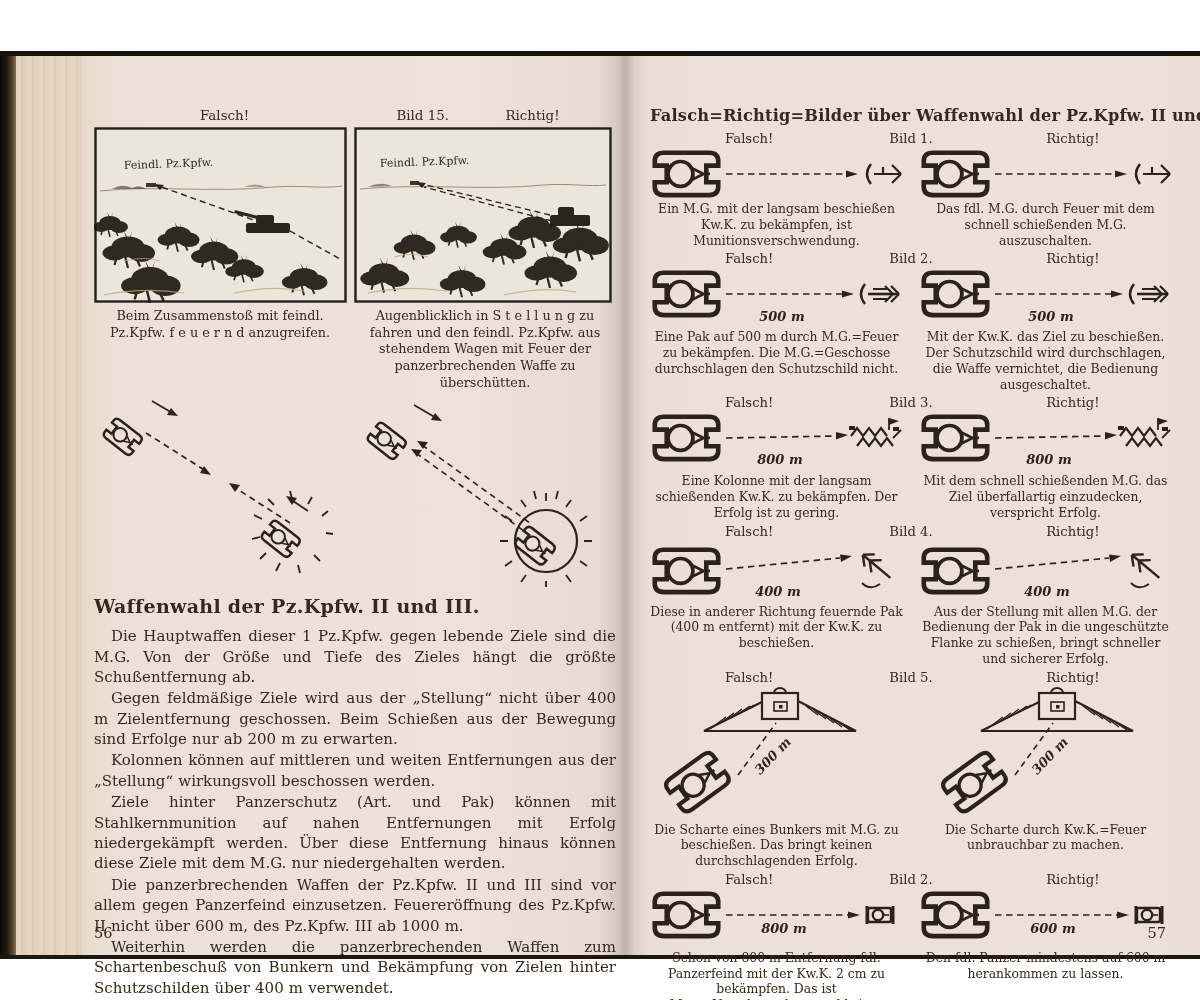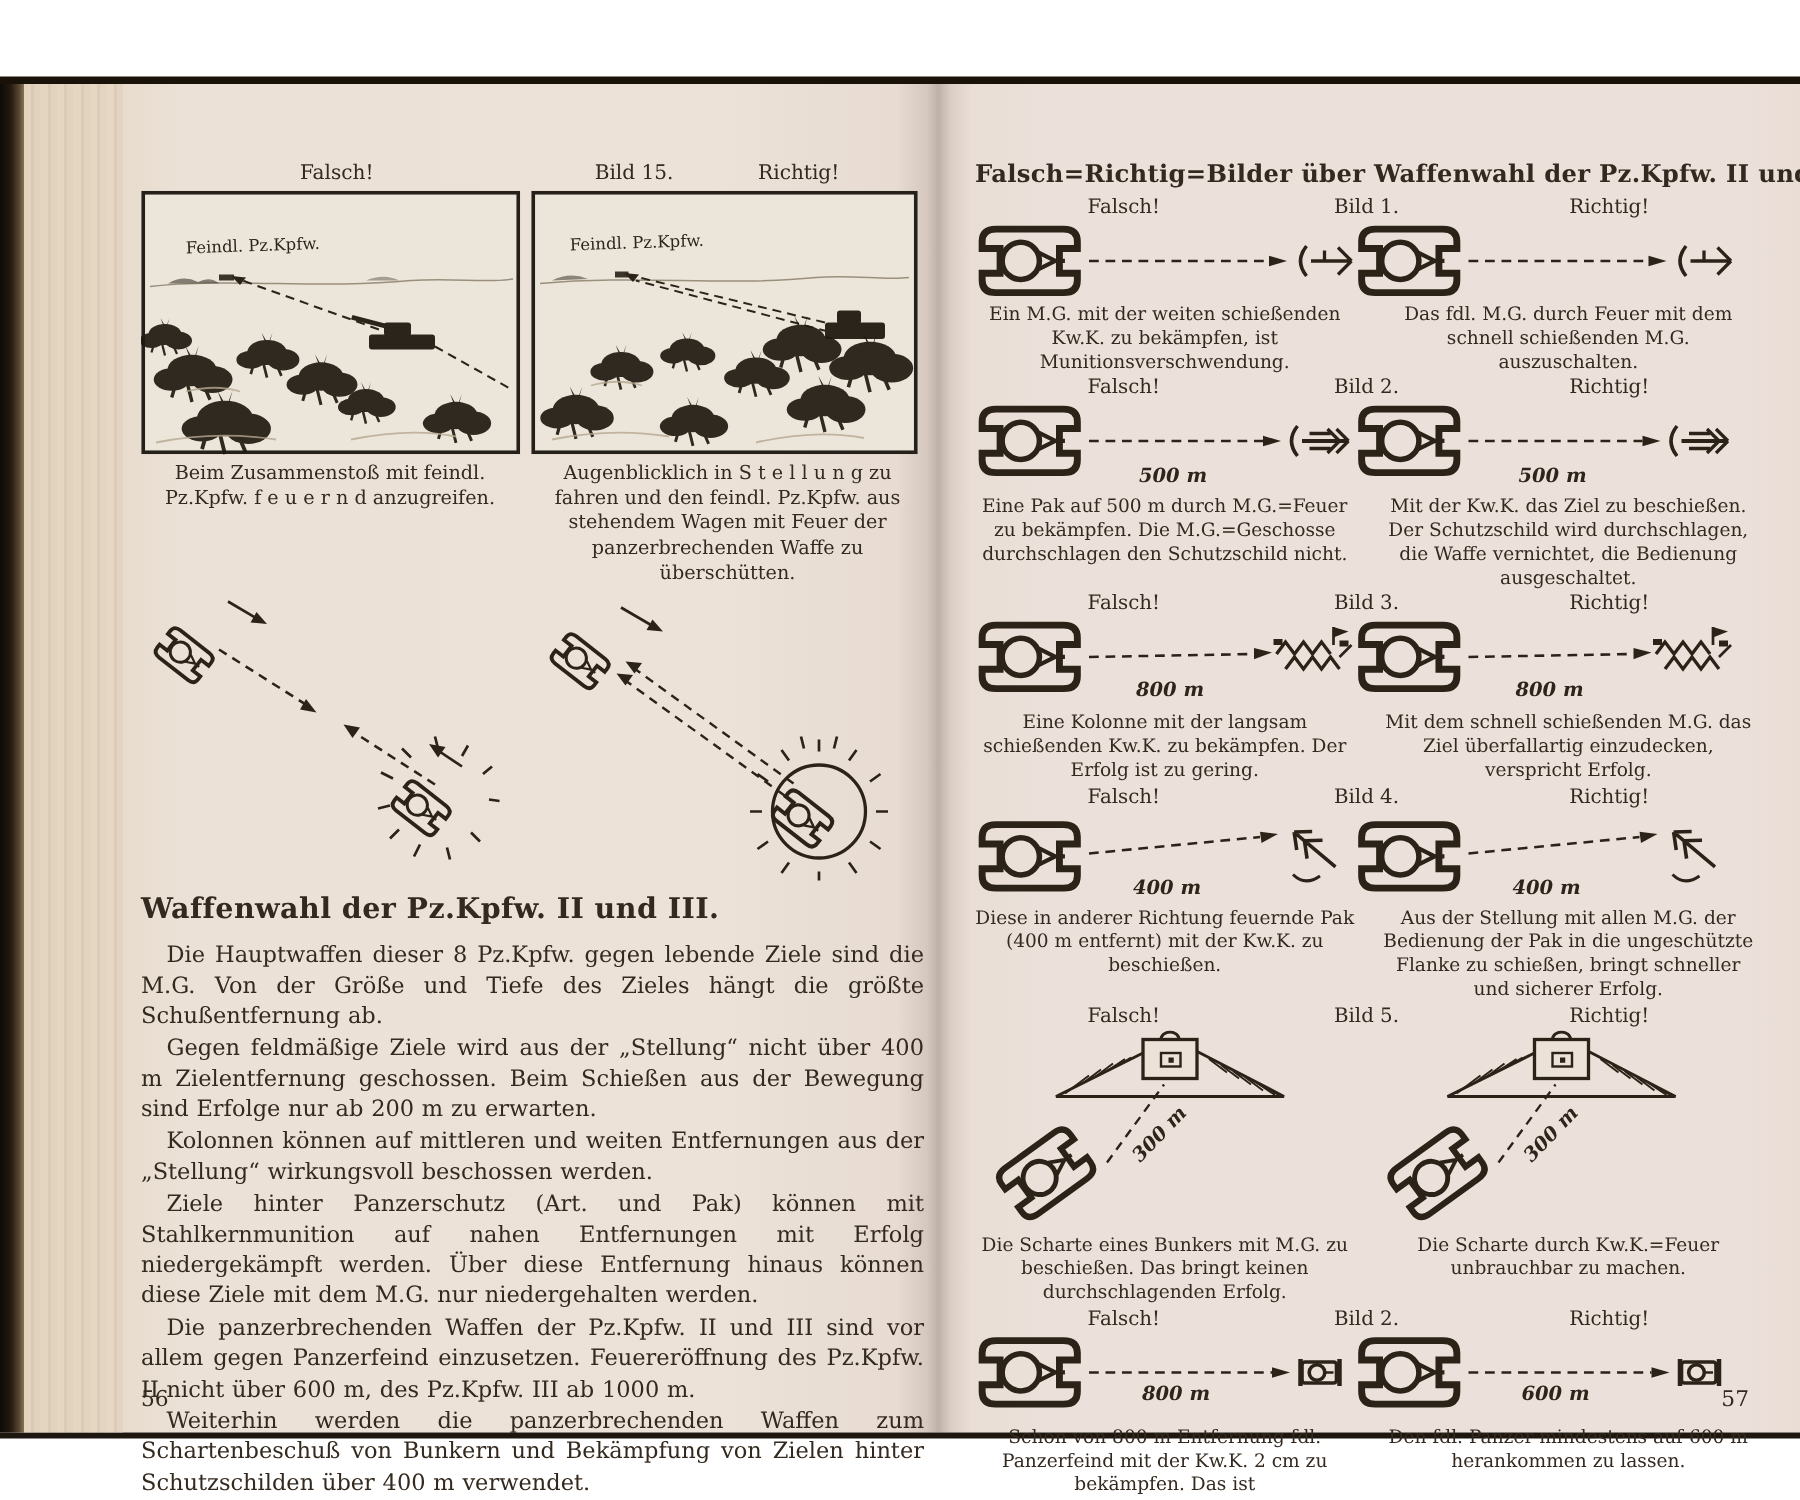--- a/index.html
+++ b/index.html
@@ -37,21 +37,21 @@
   .pagenum{position:absolute;bottom:14px;font-size:14.5px;}
   .pagenum.pn-left{left:94px;}
   .pagenum.pn-right{right:34px;}
 
   .fr-title{font-size:16.2px;font-weight:bold;text-align:center;white-space:nowrap;letter-spacing:.2px;margin-bottom:6px;}
   .fr-row{margin-bottom:3px;}
   .row-labels{display:flex;font-size:13.2px;height:17px;}
   .row-labels .lf{width:38%;text-align:center;}
   .row-labels .lb{width:24%;text-align:center;}
   .row-labels .lr{width:38%;text-align:center;}
-  .figs{display:flex;}
+  .figs{display:flex;gap:16px;}
   .caps{display:flex;gap:16px;margin-top:1px;}
   .cap{width:253px;font-size:12.4px;line-height:1.27;text-align:center;}
 
   svg{shape-rendering:geometricPrecision;}
   .ink{stroke:#2c2318;fill:none;}
   .fillink{fill:#2c2318;stroke:none;}
   .dist{font:italic bold 13px "DejaVu Serif",serif;fill:#2d241a;}
   .illtext{font:11px "DejaVu Serif",serif;fill:#2b251d;}
 </style>
 </head>
@@ -220,21 +220,21 @@
           <g transform="translate(434,128) rotate(38)">
               <use href="#tanksym" transform="scale(0.52)"></use>
             </g>
           <path class="ink" stroke-width="1.8" d="M490,146 l8,0 M486,126 l7,-5 M472,112 l5,-7 M452,106 l0,-8 M432,112 l-5,-7 M418,126 l-7,-5 M414,146 l-8,0 M418,166 l-7,5 M432,180 l-5,7 M452,186 l0,8 M472,180 l5,7 M486,166 l7,5 M462,104 l2,-8 M442,104 l-2,-8"></path>
         </g>
       </svg>
 
       <div class="section-heading">Waffenwahl der Pz.Kpfw. II und III.</div>
 
       <div class="bodytext">
-        <p>Die Hauptwaffen dieser 8 Pz.Kpfw. gegen lebende Ziele sind die M.G. Von der Größe und Tiefe des Zieles hängt die größte Schußentfernung ab.</p>
+        <p>Die Hauptwaffen dieser 1 Pz.Kpfw. gegen lebende Ziele sind die M.G. Von der Größe und Tiefe des Zieles hängt die größte Schußentfernung ab.</p>
         <p>Gegen feldmäßige Ziele wird aus der „Stellung“ nicht über 400 m Zielentfernung geschossen. Beim Schießen aus der Bewegung sind Erfolge nur ab 200 m zu erwarten.</p>
         <p>Kolonnen können auf mittleren und weiten Entfernungen aus der „Stellung“ wirkungsvoll beschossen werden.</p>
         <p>Ziele hinter Panzerschutz (Art. und Pak) können mit Stahlkernmunition auf nahen Entfernungen mit Erfolg niedergekämpft werden. Über diese Entfernung hinaus können diese Ziele mit dem M.G. nur niedergehalten werden.</p>
         <p>Die panzerbrechenden Waffen der Pz.Kpfw. II und III sind vor allem gegen Panzerfeind einzusetzen. Feuereröffnung des Pz.Kpfw. II nicht über 600 m, des Pz.Kpfw. III ab 1000 m.</p>
         <p>Weiterhin werden die panzerbrechenden Waffen zum Schartenbeschuß von Bunkern und Bekämpfung von Zielen hinter Schutzschilden über 400 m verwendet.</p>
         <p>Lebende Ziele können im Ausnahmefall bekämpft werden, wenn Sprenggranaten zur Verfügung stehen.</p>
       </div>
     </div>
     <div class="pagenum pn-left">56</div>
 
@@ -259,21 +259,21 @@
           <svg width="253" height="52" viewBox="0 0 253 52">
             <g transform="translate(2,2)">
                 <use href="#tanksym" transform="scale(0.92)"></use>
               </g>
             <path class="ink" stroke-width="1.7" stroke-dasharray="6.5 4.5" d="M76,26 H196"></path>
             <polygon class="fillink" points="208,26 196,22.5 196,29.5"></polygon>
             <use href="#mgsym" transform="translate(211,13)"></use>
           </svg>
         </div>
         <div class="caps">
-          <div class="cap">Ein M.G. mit der weiten schießenden Kw.K. zu bekämpfen, ist Munitionsverschwendung.</div>
+          <div class="cap">Ein M.G. mit der langsam beschießen Kw.K. zu bekämpfen, ist Munitionsverschwendung.</div>
           <div class="cap">Das fdl. M.G. durch Feuer mit dem schnell schießenden M.G. auszuschalten.</div>
         </div>
       </div>
 
       <div class="fr-row">
         <div class="row-labels">
           <span class="lf">Falsch!</span>
           <span class="lb">Bild 2.</span>
           <span class="lr">Richtig!</span>
         </div>

